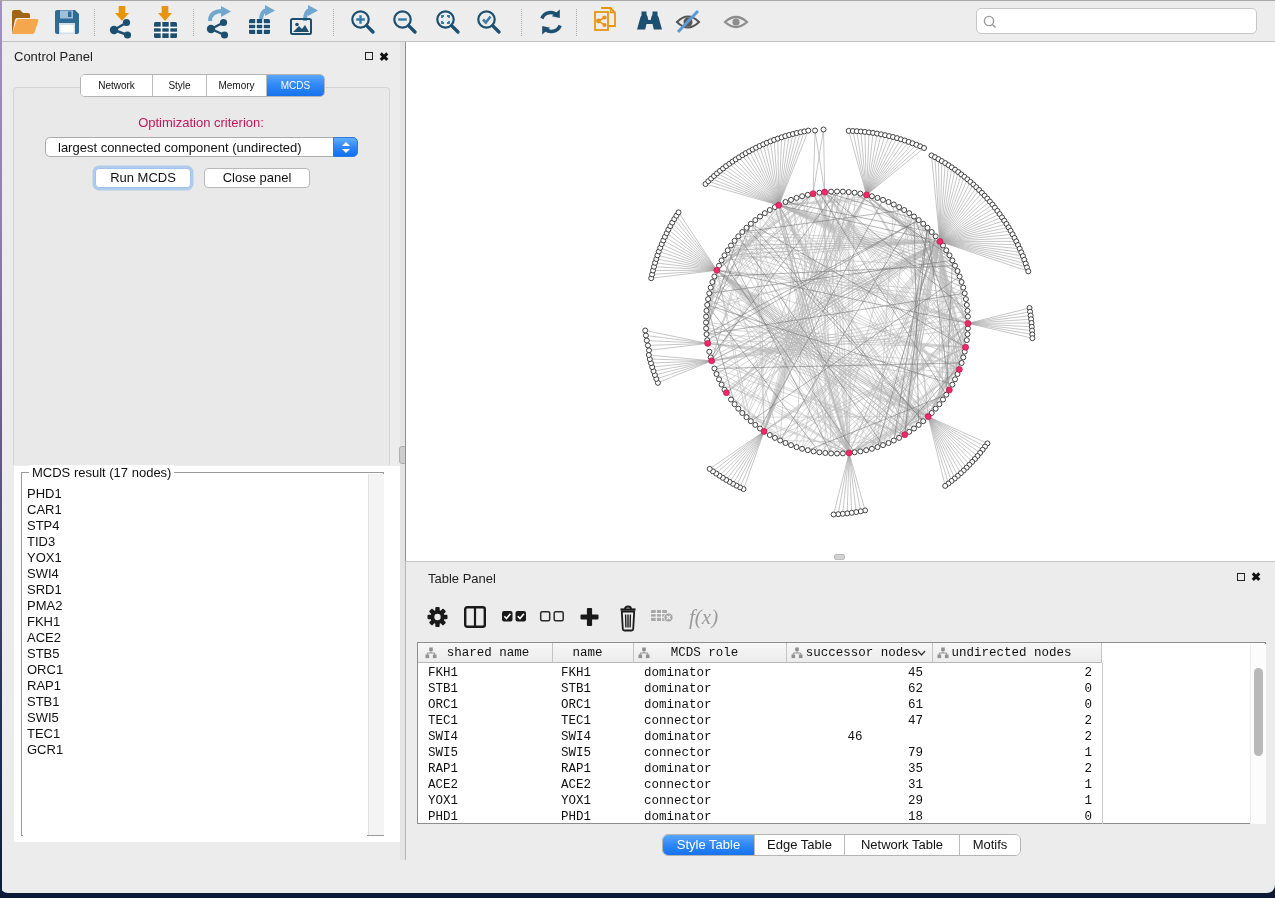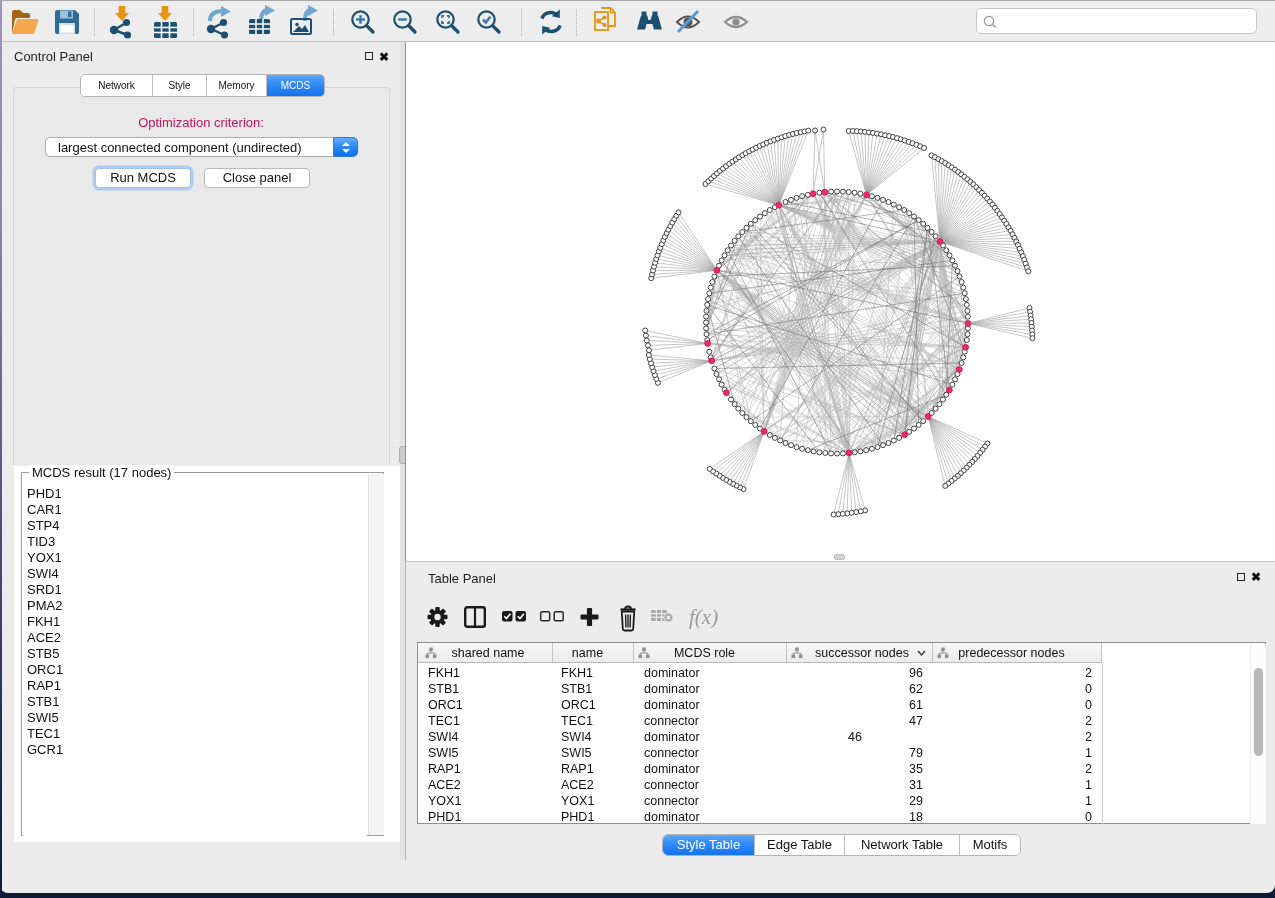--- a/index.html
+++ b/index.html
@@ -45,21 +45,21 @@
 
 #net { left:405px; top:41px; width:870px; height:519px; background:#fff; border-left:1px solid #909090; }
 #netTitle { left:0; top:0; width:870px; height:22px;
   background:linear-gradient(180deg,#f0f0f0 0%,#dcdcdc 100%); border-bottom:1px solid #a6a6a6; }
 #netTitleText { left:67px; width:870px; text-align:center; top:3px; font-size:13px; font-weight:bold; color:#222; }
 .tl { position:absolute; top:5px; width:12px; height:12px; border-radius:50%; }
 #hthumb { left:428px; top:512px; width:11px; height:6px; background:#d2d2d2; border:1px solid #bdbdbd; border-radius:2px; }
 
 #tp { left:405px; top:560px; width:870px; height:299px; background:#ececec; border-left:1px solid #b5b5b5; border-top:1px solid #c6c6c6; }
 #tpTitle { left:22px; top:9px; font-size:13px; color:#222; }
-#tbl { left:11px; top:80px; width:849px; height:182px; background:#fff; border:1px solid #8e8e8e; }
+#tbl { left:11px; top:80px; width:849px; height:182px; background:#fff; border:1px solid #8e8e8e;font-family:Liberation Mono, monospace; }
 #thead { left:0; top:0; width:684px; height:20px; border-right:1px solid #c4c4c4; background:linear-gradient(180deg,#f7f7f7,#ececec); border-bottom:1px solid #b9b9b9; }
 .th { position:absolute; top:0; height:20px; border-right:1px solid #c4c4c4; font-size:12.5px; color:#111; text-align:center; line-height:20px; }
 .row { position:absolute; width:100%; height:16px; font-size:12.5px; color:#111; }
 .c { position:absolute; top:0; line-height:16px; }
 #tsb { left:832px; top:1px; width:16px; height:180px; background:#fcfcfc; border-left:1px solid #ececec; }
 #tsbThumb { left:3px; top:24px; width:9px; height:88px; background:#b9b9b9; border-radius:4.5px; }
 #btabs { left:256px; top:272px; height:22px; display:flex; border:1px solid #b4b4b4; border-radius:6px; background:#fff; overflow:hidden; }
 .btab { font-size:13px; color:#111; text-align:center; line-height:20px; border-right:1px solid #bcbcbc; background:#fff; }
 .btab:last-child { border-right:none; }
 .btab.tabSel { background:linear-gradient(180deg,#5aa7fa 0%,#2e87f5 50%,#1573ee 100%); color:#fff; }
@@ -1224,28 +1224,28 @@
           </div>
           <div class="th" style="left:515px;width:169px">
             <svg class="abs" style="left:4px;top:4px" width="12" height="12" viewBox="0 0 12 12">
               <g fill="#909090">
                 <rect x="4.2" y="0.5" width="3.6" height="3.6"></rect>
                 <rect x="0.5" y="7.5" width="3.6" height="3.6"></rect>
                 <rect x="7.9" y="7.5" width="3.6" height="3.6"></rect>
               </g>
               <path d="M6,4.1 L6,6 M2.3,7.5 L2.3,6 L9.7,6 L9.7,7.5" fill="none" stroke="#909090" stroke-width="1"></path>
             </svg>
-            <span style="position:absolute;left:2px;width:153px;top:0">predecessor nodes</span>
+            <span style="position:absolute;left:2px;width:153px;top:0">undirected nodes</span>
           </div>
       </div>
       <div class="row" style="top:22px">
           <span class="c" style="left:10px">FKH1</span>
           <span class="c" style="left:143px">FKH1</span>
           <span class="c" style="left:226px">dominator</span>
-          <span class="c" style="left:369px;width:136px;text-align:right">96</span>
+          <span class="c" style="left:369px;width:136px;text-align:right">45</span>
           <span class="c" style="left:515px;width:159px;text-align:right">2</span>
         </div>
         <div class="row" style="top:38px">
           <span class="c" style="left:10px">STB1</span>
           <span class="c" style="left:143px">STB1</span>
           <span class="c" style="left:226px">dominator</span>
           <span class="c" style="left:369px;width:136px;text-align:right">62</span>
           <span class="c" style="left:515px;width:159px;text-align:right">0</span>
         </div>
         <div class="row" style="top:54px">

